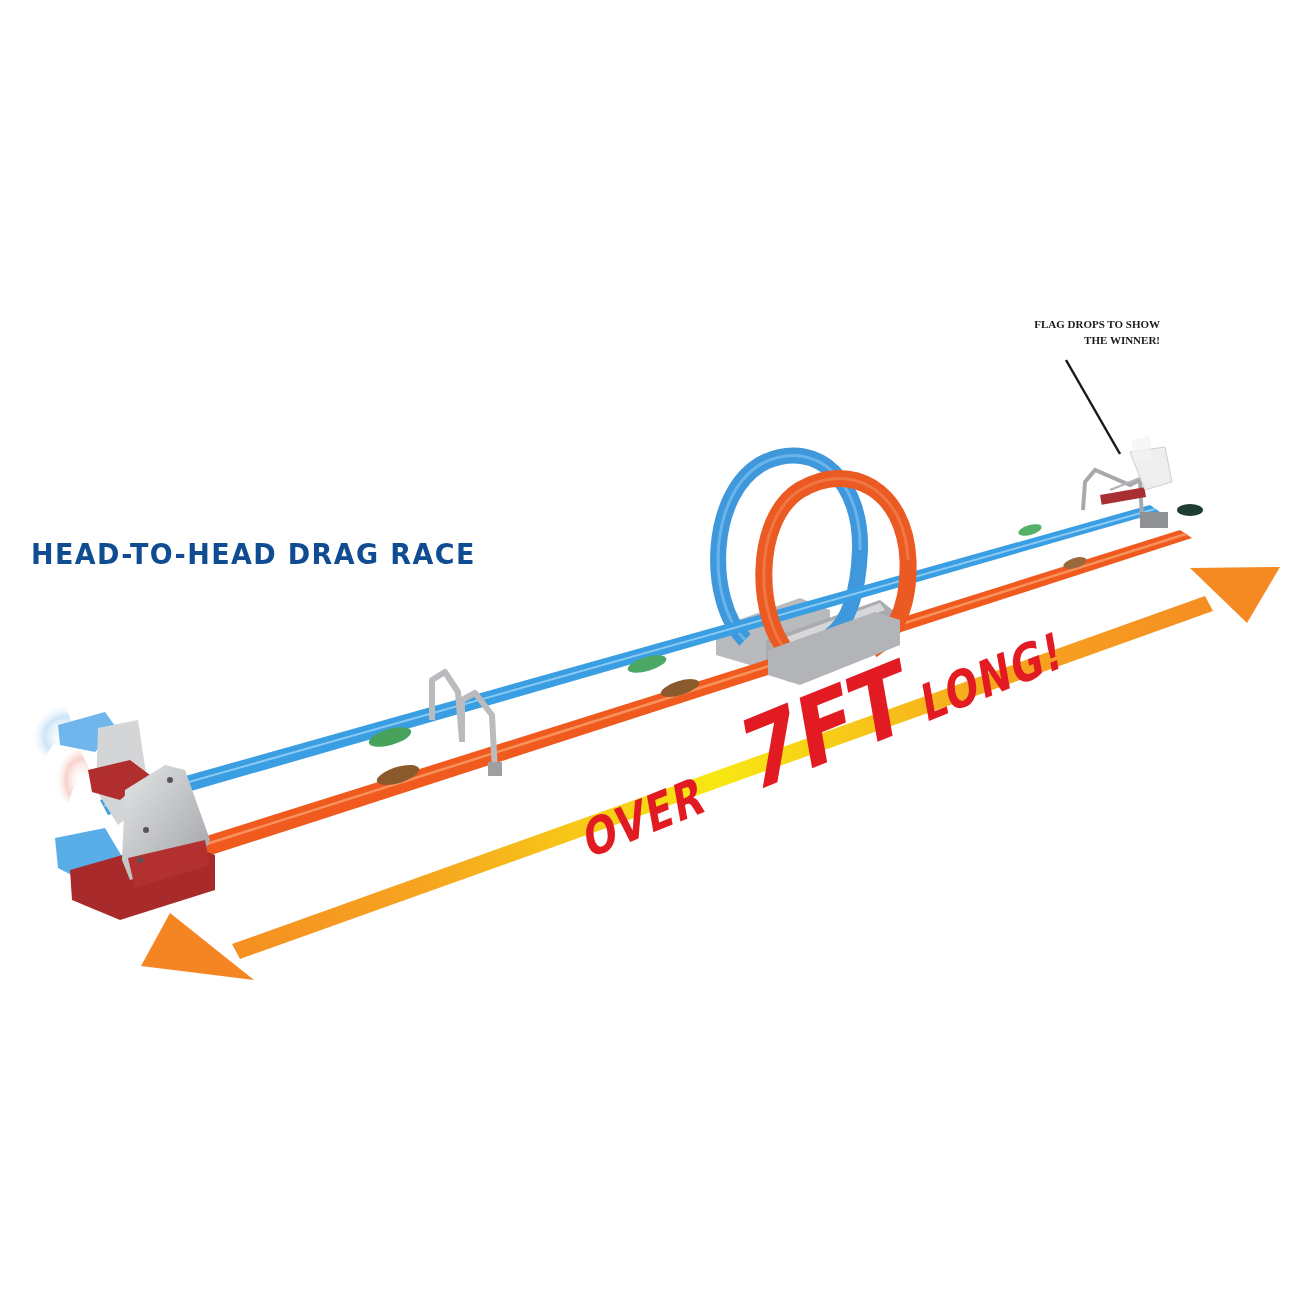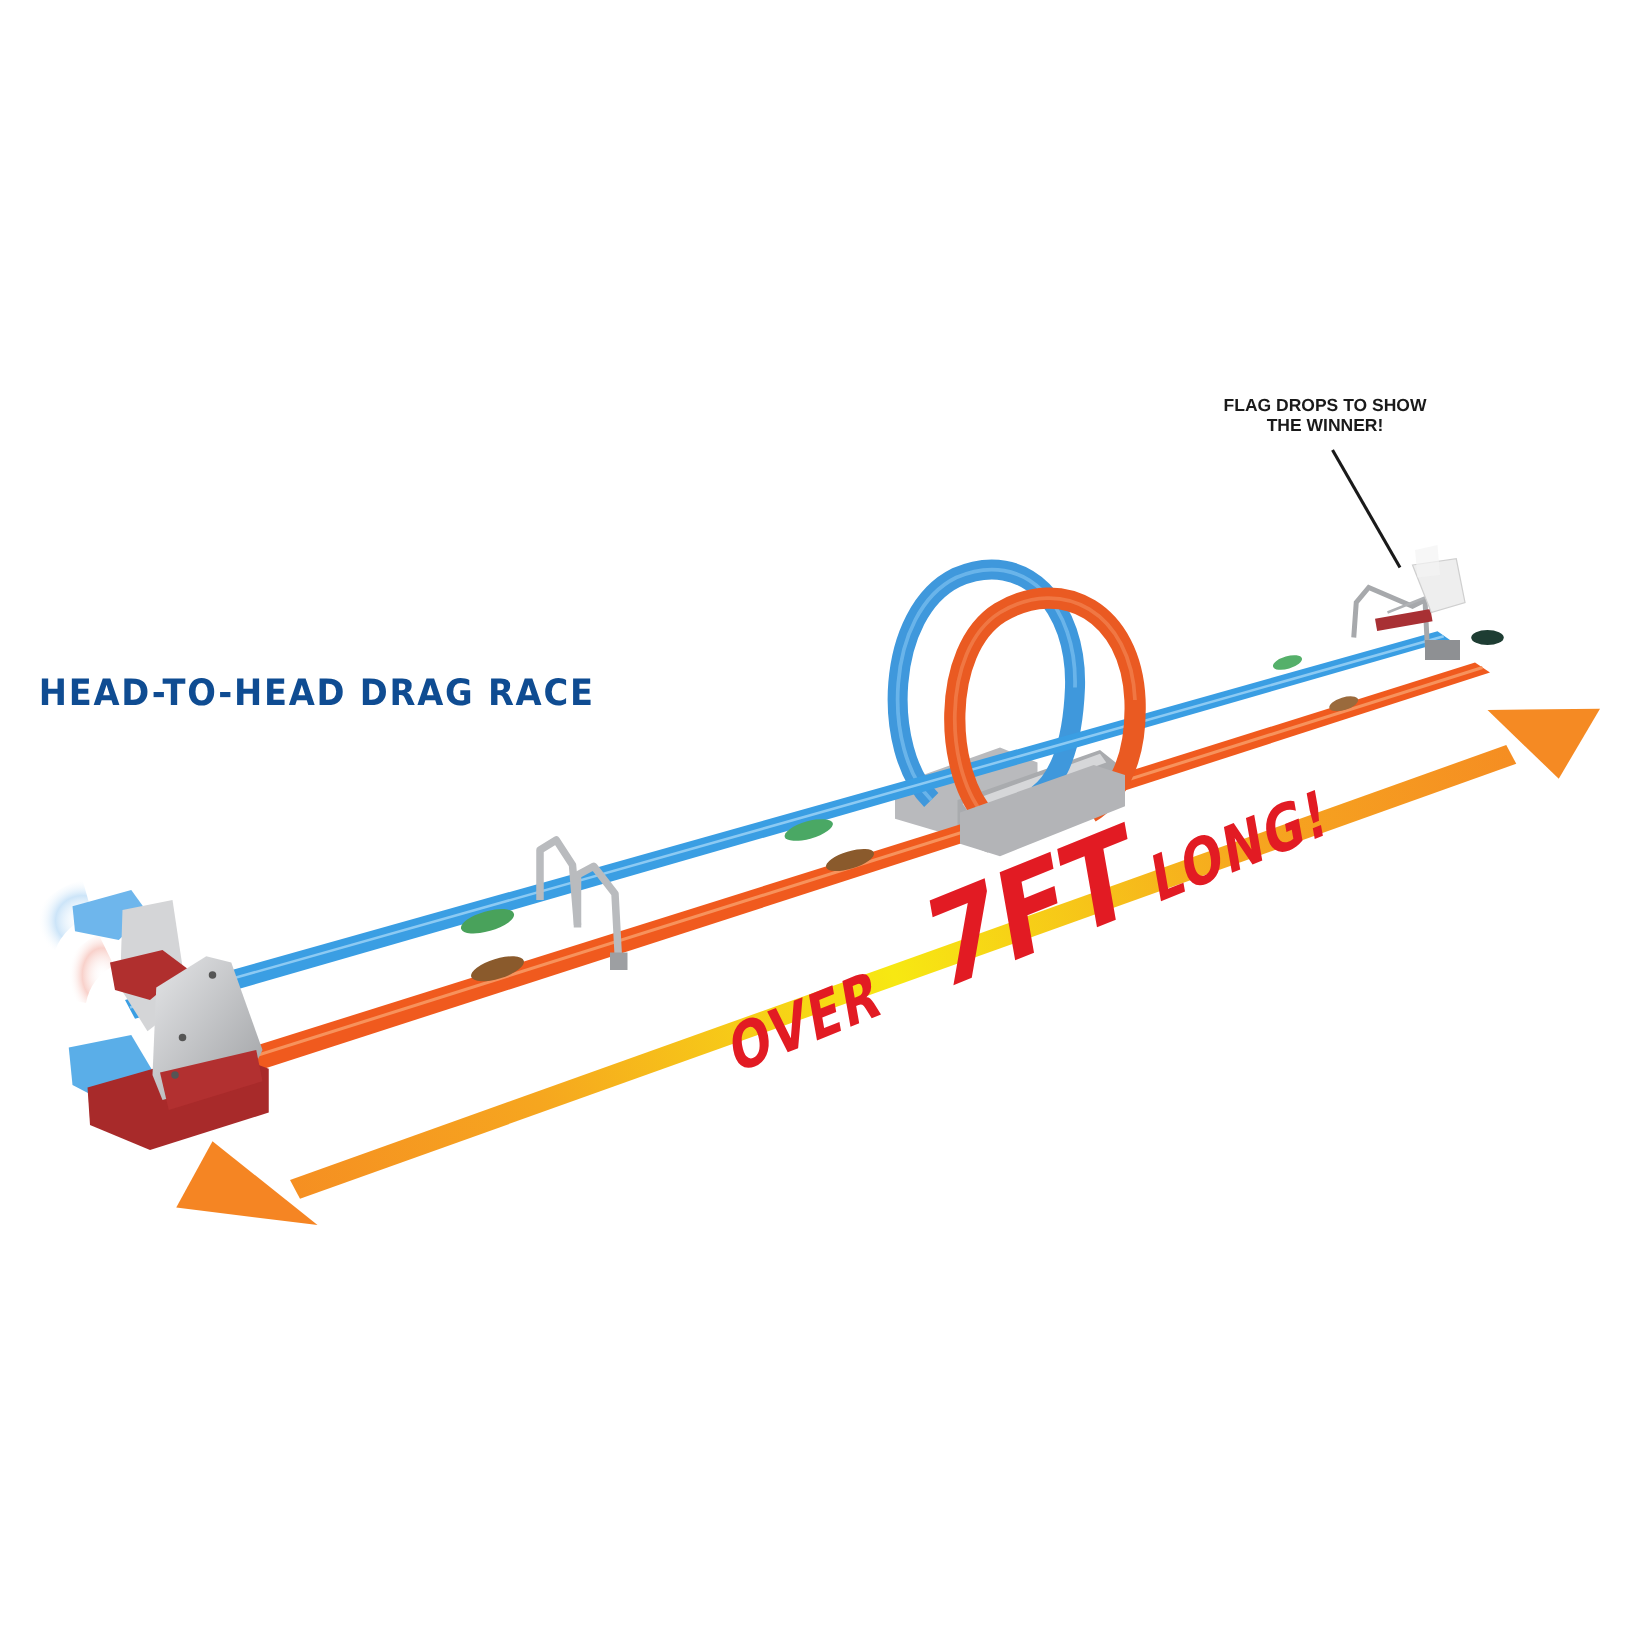--- a/index.html
+++ b/index.html
@@ -6,22 +6,22 @@
     body { width: 1300px; height: 1300px; position: relative; overflow: hidden; font-family: "DejaVu Sans", sans-serif; }
     .stage { position: absolute; left: 0; top: 0; width: 1300px; height: 1300px; }
     .headline {
       position: absolute; left: 31px; top: 537px;
       font-family: "DejaVu Sans", sans-serif; font-weight: bold;
       font-size: 29px; letter-spacing: 1.5px; color: #0f4c92;
       transform: scaleX(0.93); transform-origin: left top; white-space: nowrap;
     }
     .callout {
       position: absolute; left: 960px; top: 316px; width: 200px;
-      text-align: center; font-family: Liberation Sans, sans-serif; font-weight: bold;
-      font-size: 14px; line-height: 16px; color: #1a1a1a;
+      text-align: right; font-family: Liberation Serif, serif; font-weight: bold;
+      font-size: 11px; line-height: 16px; color: #1a1a1a;
     }
     .callout span { display: block; }
     .length-label {
       position: absolute; left: 592px; top: 770px;
       transform: rotate(-22deg) skewX(-12deg); transform-origin: left bottom;
       white-space: nowrap; color: #e21b23; font-family: "DejaVu Sans", sans-serif; font-weight: bold;
     }
     .length-label .small { font-size: 50px; letter-spacing: 2px; vertical-align: baseline; transform: scaleX(0.8); display: inline-block; transform-origin: left bottom; }
     .length-label .big { font-size: 96px; letter-spacing: -2px; vertical-align: baseline; display: inline-block; transform: scaleX(0.9); }
   </style>

